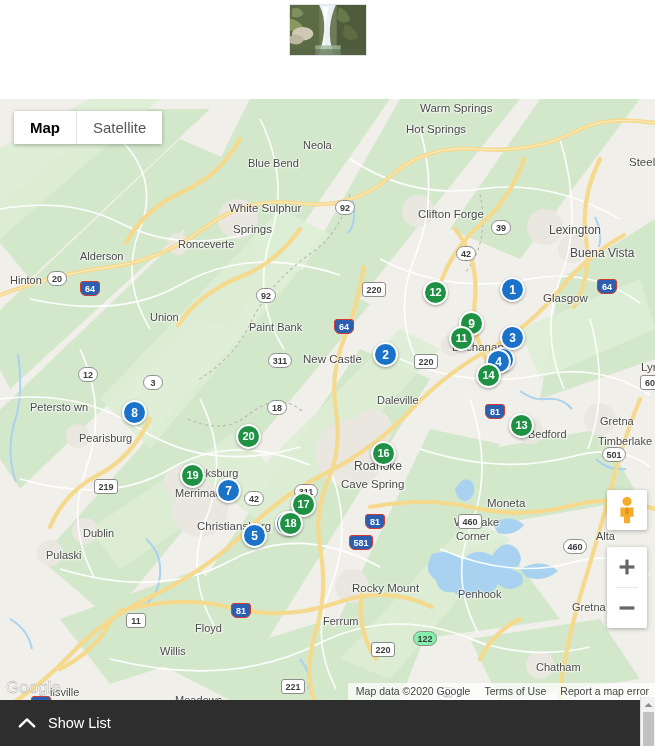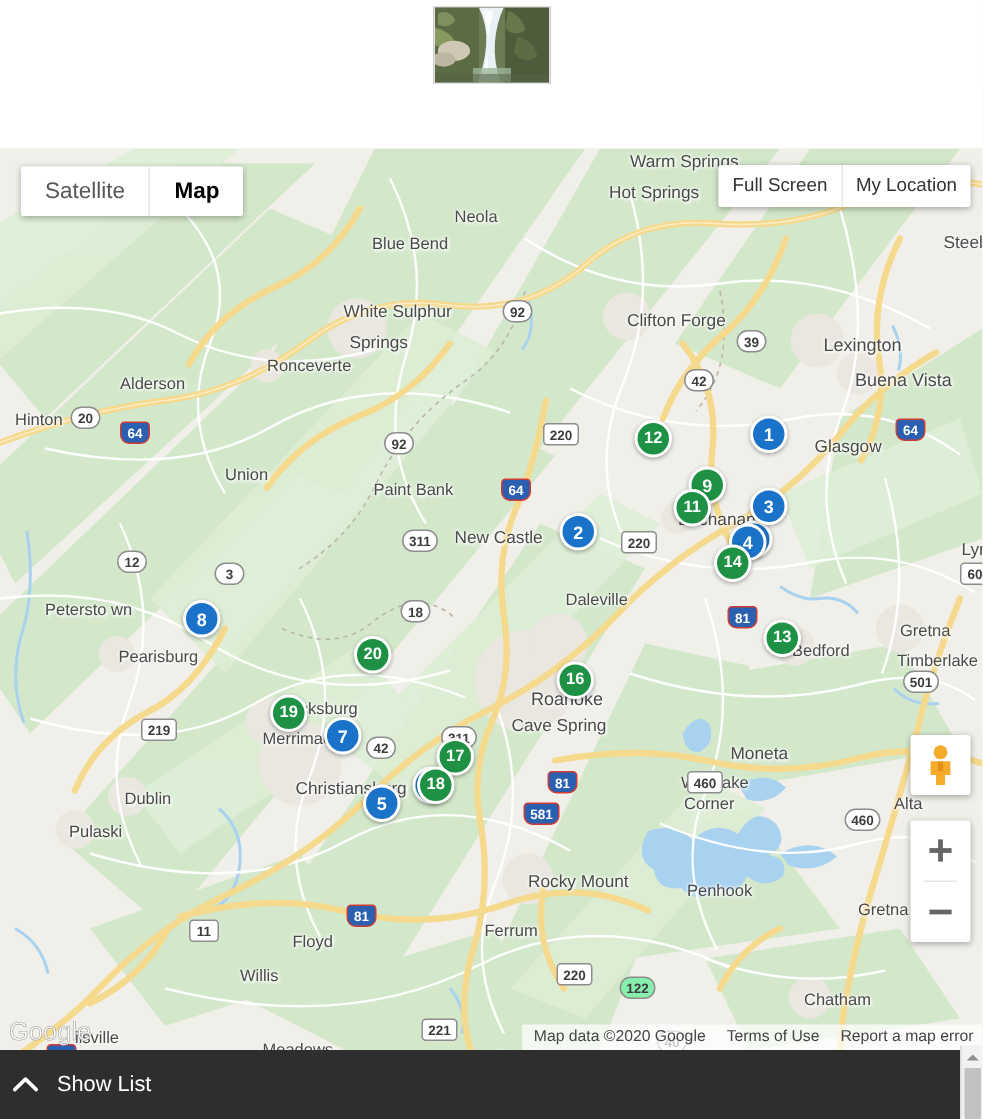--- a/index.html
+++ b/index.html
@@ -95,21 +95,21 @@
   .marker {
     position:absolute; width:25px; height:25px; border-radius:50%;
     border:2.5px solid #ffffff; display:flex; align-items:center; justify-content:center;
     color:#fff; font-size:12px; font-weight:700; line-height:1; cursor:pointer;
     box-shadow:0 1px 3px rgba(0,0,0,.35);
   }
 
   
   .bottombar {
     position:absolute; left:0; top:700px; width:645px; height:46px;
-    background:#2e2e2e; color:#fff; display:flex; align-items:center; padding-left:8px; gap:12px;
+    background:#2e2e2e; color:#fff; display:flex; align-items:center; padding-left:18px; gap:12px;
   }
   .bottombar .chev { display:flex; align-items:center; }
   .bottombar .lbl { font-size:14.5px; }
 
   
   .scrollbar {
     position:absolute; right:0; top:697px; width:15px; height:49px;
     background:#f1f1f1; border-left:1px solid #dcdcdc;
   }
   .scrollbar .arrow-up {
@@ -349,21 +349,21 @@
         <div style="position: absolute; left: 590px; top: 348px; width: 24px; height: 15px; display: flex; align-items: center; justify-content: center; font-size: 9px; font-weight: 700; pointer-events: none; background: rgb(255, 255, 255); color: rgb(61, 61, 61); border: 1px solid rgb(141, 141, 141); border-radius: 8px; margin-left: 12px;">501</div>
         <div style="position: absolute; left: 94px; top: 380px; width: 24px; height: 15px; display: flex; align-items: center; justify-content: center; font-size: 9px; font-weight: 700; pointer-events: none; background: rgb(255, 255, 255); color: rgb(61, 61, 61); border: 1px solid rgb(141, 141, 141); border-radius: 3px;">219</div>
         <div style="position: absolute; left: 294px; top: 385px; width: 24px; height: 15px; display: flex; align-items: center; justify-content: center; font-size: 9px; font-weight: 700; pointer-events: none; background: rgb(255, 255, 255); color: rgb(61, 61, 61); border: 1px solid rgb(141, 141, 141); border-radius: 8px;">311</div>
         <div style="position: absolute; left: 244px; top: 392px; width: 20px; height: 15px; display: flex; align-items: center; justify-content: center; font-size: 9px; font-weight: 700; pointer-events: none; background: rgb(255, 255, 255); color: rgb(61, 61, 61); border: 1px solid rgb(141, 141, 141); border-radius: 8px;">42</div>
         <div style="position: absolute; left: 365px; top: 415px; width: 20px; height: 15px; display: flex; align-items: center; justify-content: center; font-size: 9px; font-weight: 700; pointer-events: none; background: rgb(43, 95, 176); color: rgb(255, 255, 255); border: 1.5px solid rgb(209, 59, 54); border-radius: 3px 3px 6px 6px;">81</div>
         <div style="position: absolute; left: 458px; top: 415px; width: 24px; height: 15px; display: flex; align-items: center; justify-content: center; font-size: 9px; font-weight: 700; pointer-events: none; background: rgb(255, 255, 255); color: rgb(61, 61, 61); border: 1px solid rgb(141, 141, 141); border-radius: 3px;">460</div>
         <div style="position: absolute; left: 349px; top: 436px; width: 24px; height: 15px; display: flex; align-items: center; justify-content: center; font-size: 9px; font-weight: 700; pointer-events: none; background: rgb(43, 95, 176); color: rgb(255, 255, 255); border: 1.5px solid rgb(209, 59, 54); border-radius: 3px 3px 6px 6px;">581</div>
         <div style="position: absolute; left: 563px; top: 440px; width: 24px; height: 15px; display: flex; align-items: center; justify-content: center; font-size: 9px; font-weight: 700; pointer-events: none; background: rgb(255, 255, 255); color: rgb(61, 61, 61); border: 1px solid rgb(141, 141, 141); border-radius: 8px;">460</div>
         <div style="position: absolute; left: 126px; top: 514px; width: 20px; height: 15px; display: flex; align-items: center; justify-content: center; font-size: 9px; font-weight: 700; pointer-events: none; background: rgb(255, 255, 255); color: rgb(61, 61, 61); border: 1px solid rgb(141, 141, 141); border-radius: 3px;">11</div>
         <div style="position: absolute; left: 231px; top: 504px; width: 20px; height: 15px; display: flex; align-items: center; justify-content: center; font-size: 9px; font-weight: 700; pointer-events: none; background: rgb(43, 95, 176); color: rgb(255, 255, 255); border: 1.5px solid rgb(209, 59, 54); border-radius: 3px 3px 6px 6px;">81</div>
-        <div style="position: absolute; left: 413px; top: 552px; width: 24px; height: 15px; display: flex; align-items: center; justify-content: center; font-size: 9px; font-weight: 700; pointer-events: none; background: #86efac; color: rgb(61, 61, 61); border: 1px solid rgb(141, 141, 141); border-radius: 8px;">122</div>
+        <div style="position: absolute; left: 413px; top: 532px; width: 24px; height: 15px; display: flex; align-items: center; justify-content: center; font-size: 9px; font-weight: 700; pointer-events: none; background: #86efac; color: rgb(61, 61, 61); border: 1px solid rgb(141, 141, 141); border-radius: 8px;">122</div>
         <div style="position: absolute; left: 371px; top: 543px; width: 24px; height: 15px; display: flex; align-items: center; justify-content: center; font-size: 9px; font-weight: 700; pointer-events: none; background: rgb(255, 255, 255); color: rgb(61, 61, 61); border: 1px solid rgb(141, 141, 141); border-radius: 3px;">220</div>
         <div style="position: absolute; left: 281px; top: 580px; width: 24px; height: 15px; display: flex; align-items: center; justify-content: center; font-size: 9px; font-weight: 700; pointer-events: none; background: rgb(255, 255, 255); color: rgb(61, 61, 61); border: 1px solid rgb(141, 141, 141); border-radius: 3px;">221</div>
         <div style="position: absolute; left: 31px; top: 597px; width: 20px; height: 15px; display: flex; align-items: center; justify-content: center; font-size: 9px; font-weight: 700; pointer-events: none; background: rgb(43, 95, 176); color: rgb(255, 255, 255); border: 1.5px solid rgb(209, 59, 54); border-radius: 3px 3px 6px 6px;">81</div>
         <div style="position: absolute; left: 438px; top: 588px; width: 20px; height: 15px; display: flex; align-items: center; justify-content: center; font-size: 9px; font-weight: 700; pointer-events: none; background: rgb(255, 255, 255); color: rgb(61, 61, 61); border: 1px solid rgb(141, 141, 141); border-radius: 8px;">40</div>
       </div>
 
     <div id="hidden-markers">
         <div class="marker" style="left: 275px; top: 412px; background: rgb(26, 115, 200);"></div>
         <div class="marker" style="left: 490px; top: 248px; background: rgb(26, 115, 200);"></div>
       </div>
@@ -382,28 +382,24 @@
         <div class="marker" style="left: 509px; top: 314px; background: rgb(30, 145, 69); font-size: 11px;">13</div>
         <div class="marker" style="left: 476px; top: 264px; background: rgb(30, 145, 69); font-size: 11px;">14</div>
         <div class="marker" style="left: 371px; top: 342px; background: rgb(30, 145, 69); font-size: 11px;">16</div>
         <div class="marker" style="left: 291px; top: 393px; background: rgb(30, 145, 69); font-size: 11px;">17</div>
         <div class="marker" style="left: 278px; top: 412px; background: rgb(30, 145, 69); font-size: 11px;">18</div>
         <div class="marker" style="left: 180px; top: 364px; background: rgb(30, 145, 69); font-size: 11px;">19</div>
         <div class="marker" style="left: 236px; top: 325px; background: rgb(30, 145, 69); font-size: 11px;">20</div>
       </div>
 
     <div class="maptype">
+      <div class="btn active">Map</div>
       <div class="btn">Satellite</div>
-      <div class="btn active">Map</div>
-    </div>
-
-    <div class="tr-controls">
-      <div class="btn">Full Screen</div>
-      <div class="btn">My Location</div>
-    </div>
+    </div>
+
 
     <div class="pegman">
       <svg width="24" height="28" viewBox="0 0 24 28">
         <circle cx="12" cy="5.5" r="4.6" fill="#f5ac2a"></circle>
         <path d="M5.4 11.5 h13.2 v9.2 h-3.6 v6.6 h-6 v-6.6 h-3.6 Z" fill="#f5ac2a"></path>
         <rect x="10.4" y="11.8" width="3.2" height="6.4" fill="#e29019"></rect>
       </svg>
     </div>
 
     <div class="zoomctl">

